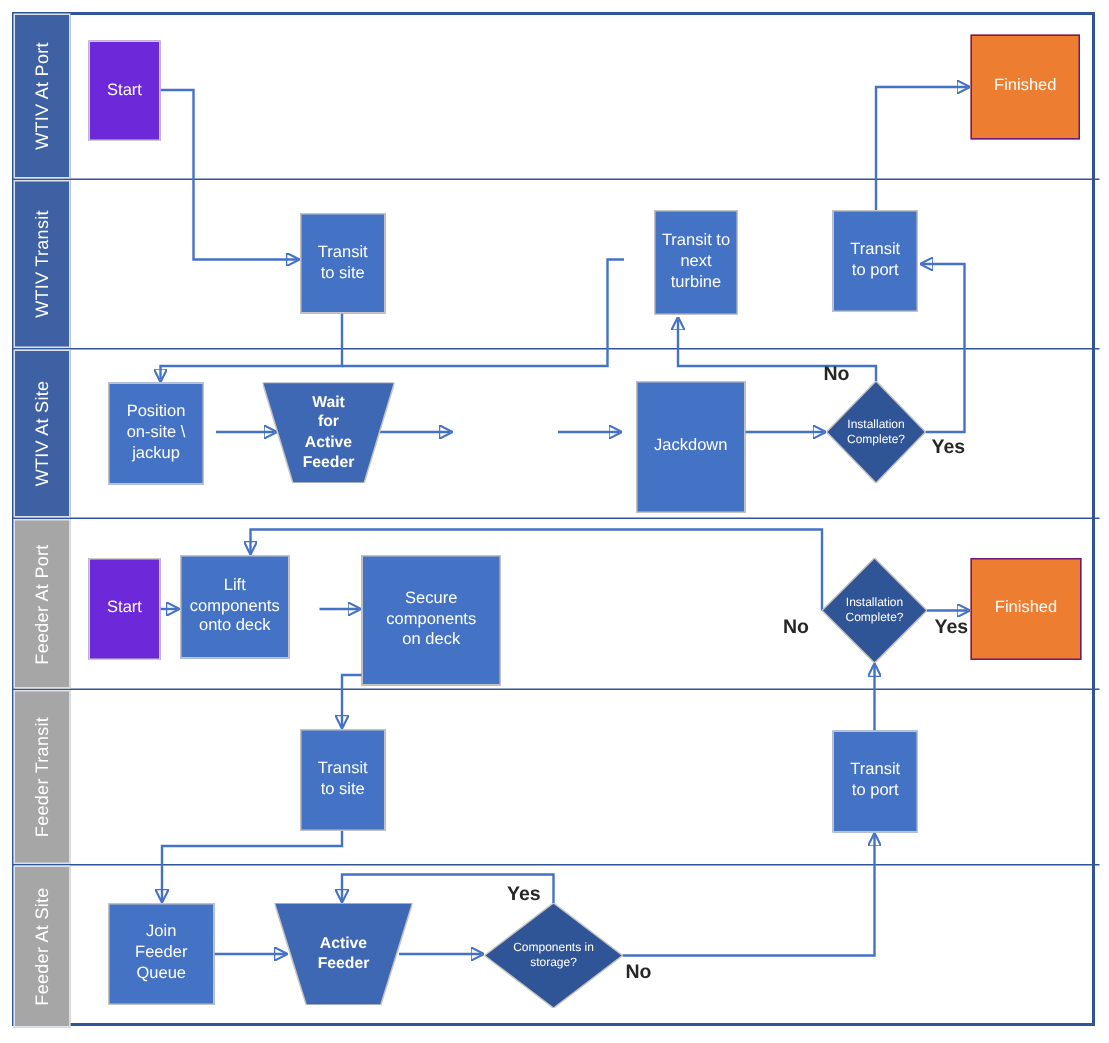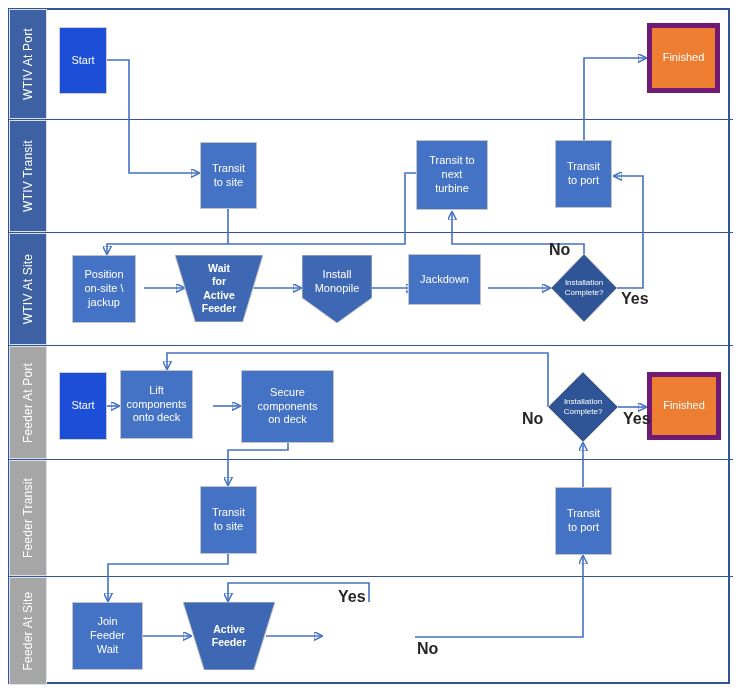--- a/index.html
+++ b/index.html
@@ -21,29 +21,29 @@
     transform:translate(-50%,-50%) rotate(-90deg);white-space:nowrap;
     color:#fff;font-size:12px;letter-spacing:.2px;}
   
   #wires{position:absolute;left:0;top:0;width:739px;height:695px;}
   #wires path{fill:none;stroke:#4472C4;stroke-width:1.6px;}
   
   .node{position:absolute;display:flex;align-items:center;justify-content:center;
     text-align:center;color:#fff;font-size:11px;line-height:1.25;
     white-space:pre-line;box-sizing:border-box;}
   .rect{background:#4472C4;border:1px solid #C3C3C3;}
-  .start{background:#1d4ed8;border:1px solid #C9CFC4;}
-  .end{background:#ED7D31;border:5px solid #701a75;}
+  .start{background:#6d28d9;border:1px solid #C9CFC4;}
+  .end{background:#ED7D31;border:1px solid #701a75;}
   .shaped{background:transparent;border:none;}
   .shaped svg{position:absolute;left:0;top:0;width:100%;height:100%;}
   .shaped .lbl{position:relative;z-index:1;}
   .diamond .lbl{font-size:8px;line-height:1.3;}
   .trap .lbl{font-size:10.5px;font-weight:bold;}
   
-  .edge-label{position:absolute;color:#262626;font-size:16px;font-weight:600;}
+  .edge-label{position:absolute;color:#262626;font-size:13px;font-weight:600;}
 </style>
 </head>
 <body>
 
 <div id="stage">
 
   <div class="frame"></div>
   <div class="lane-line" style="top:119px"></div>
   <div class="lane-line" style="top:232px"></div>
   <div class="lane-line" style="top:345px"></div>
@@ -96,84 +96,84 @@
     <path d="M583,487 V444" marker-end="url(#arr)"></path>
     <path d="M548,407 V353 H167 V368" marker-end="url(#arr)"></path>
     <path d="M618,407 H645" marker-end="url(#arr)"></path>
   </svg>
 
   <div class="node start" style="left:59px;top:27px;width:48px;height:67px">Start</div>
   <div class="node end" style="left:647px;top:23px;width:73px;height:70px">Finished</div>
 
   <div class="node rect" style="left:200px;top:142px;width:57px;height:67px">Transit
 to site</div>
-  <div class="node rect" style="left:416px;top:140px;width:72px;height:70px">Transit to
+  <div class="node rect" style="left:436px;top:140px;width:56px;height:70px">Transit to
 next
 turbine</div>
   <div class="node rect" style="left:555px;top:140px;width:57px;height:68px">Transit
 to port</div>
 
   <div class="node rect" style="left:72px;top:255px;width:64px;height:68px">Position
 on-site \
 jackup</div>
   <div class="node shaped trap" style="left:175px;top:255px;width:88px;height:67px">
     <svg viewBox="0 0 100 100" preserveAspectRatio="none">
       <polygon points="0,0 100,0 77,100 23,100" fill="#3F68B4" stroke="#C3C3C3" vector-effect="non-scaling-stroke"></polygon>
       </svg>
     <span class="lbl">Wait
 for
 Active
 Feeder</span>
   </div>
-  <div class="node shaped" style="left:302px;top:255px;width:70px;height:68px">
-    <svg viewBox="0 0 100 100" preserveAspectRatio="none">
-      <polygon points="0,0 100,0 100,63 50,100 0,63" fill="#3F68B4" stroke="#C3C3C3" vector-effect="non-scaling-stroke"></polygon>
-      </svg>
-    <span class="lbl" style="margin-bottom:14px">Install
-Monopile</span>
-  </div>
-  <div class="node rect" style="left:408px;top:254px;width:73px;height:51px">Jackdown</div>
+  <div class="node rect" style="left:424px;top:254px;width:73px;height:88px">Jackdown</div>
   <div class="node shaped diamond" style="left:551px;top:254px;width:66px;height:68px">
     <svg viewBox="0 0 100 100" preserveAspectRatio="none">
       <polygon points="50,0 100,50 50,100 0,50" fill="#2F5597" stroke="#C3C3C3" vector-effect="non-scaling-stroke"></polygon>
       </svg>
     <span class="lbl">Installation
 Complete?</span>
   </div>
 
   <div class="node start" style="left:59px;top:372px;width:48px;height:68px">Start</div>
   <div class="node rect" style="left:120px;top:370px;width:73px;height:69px">Lift
 components
 onto deck</div>
-  <div class="node rect" style="left:241px;top:370px;width:93px;height:73px">Secure
+  <div class="node rect" style="left:241px;top:370px;width:93px;height:87px">Secure
 components
 on deck</div>
   <div class="node shaped diamond" style="left:548px;top:372px;width:70px;height:70px">
     <svg viewBox="0 0 100 100" preserveAspectRatio="none">
       <polygon points="50,0 100,50 50,100 0,50" fill="#2F5597" stroke="#C3C3C3" vector-effect="non-scaling-stroke"></polygon>
       </svg>
     <span class="lbl">Installation
 Complete?</span>
   </div>
   <div class="node end" style="left:647px;top:372px;width:74px;height:68px">Finished</div>
 
   <div class="node rect" style="left:200px;top:486px;width:57px;height:68px">Transit
 to site</div>
   <div class="node rect" style="left:555px;top:487px;width:57px;height:68px">Transit
 to port</div>
 
   <div class="node rect" style="left:72px;top:602px;width:71px;height:68px">Join
 Feeder
-Wait</div>
+Queue</div>
   <div class="node shaped trap" style="left:183px;top:602px;width:92px;height:68px">
     <svg viewBox="0 0 100 100" preserveAspectRatio="none">
       <polygon points="0,0 100,0 77,100 23,100" fill="#3F68B4" stroke="#C3C3C3" vector-effect="non-scaling-stroke"></polygon>
       </svg>
     <span class="lbl">Active
 Feeder</span>
+  </div>
+  <div class="node shaped diamond" style="left:323px;top:602px;width:92px;height:70px">
+    <svg viewBox="0 0 100 100" preserveAspectRatio="none">
+      <polygon points="50,0 100,50 50,100 0,50" fill="#2F5597" stroke="#C3C3C3" vector-effect="non-scaling-stroke"></polygon>
+      </svg>
+    <span class="lbl">Components in
+storage?</span>
   </div>
 
   <div class="edge-label" style="left:549px;top:241px">No</div>
   <div class="edge-label" style="left:621px;top:290px">Yes</div>
   <div class="edge-label" style="left:522px;top:410px">No</div>
   <div class="edge-label" style="left:623px;top:410px">Yes</div>
   <div class="edge-label" style="left:338px;top:588px">Yes</div>
   <div class="edge-label" style="left:417px;top:640px">No</div>
 
 </div>

